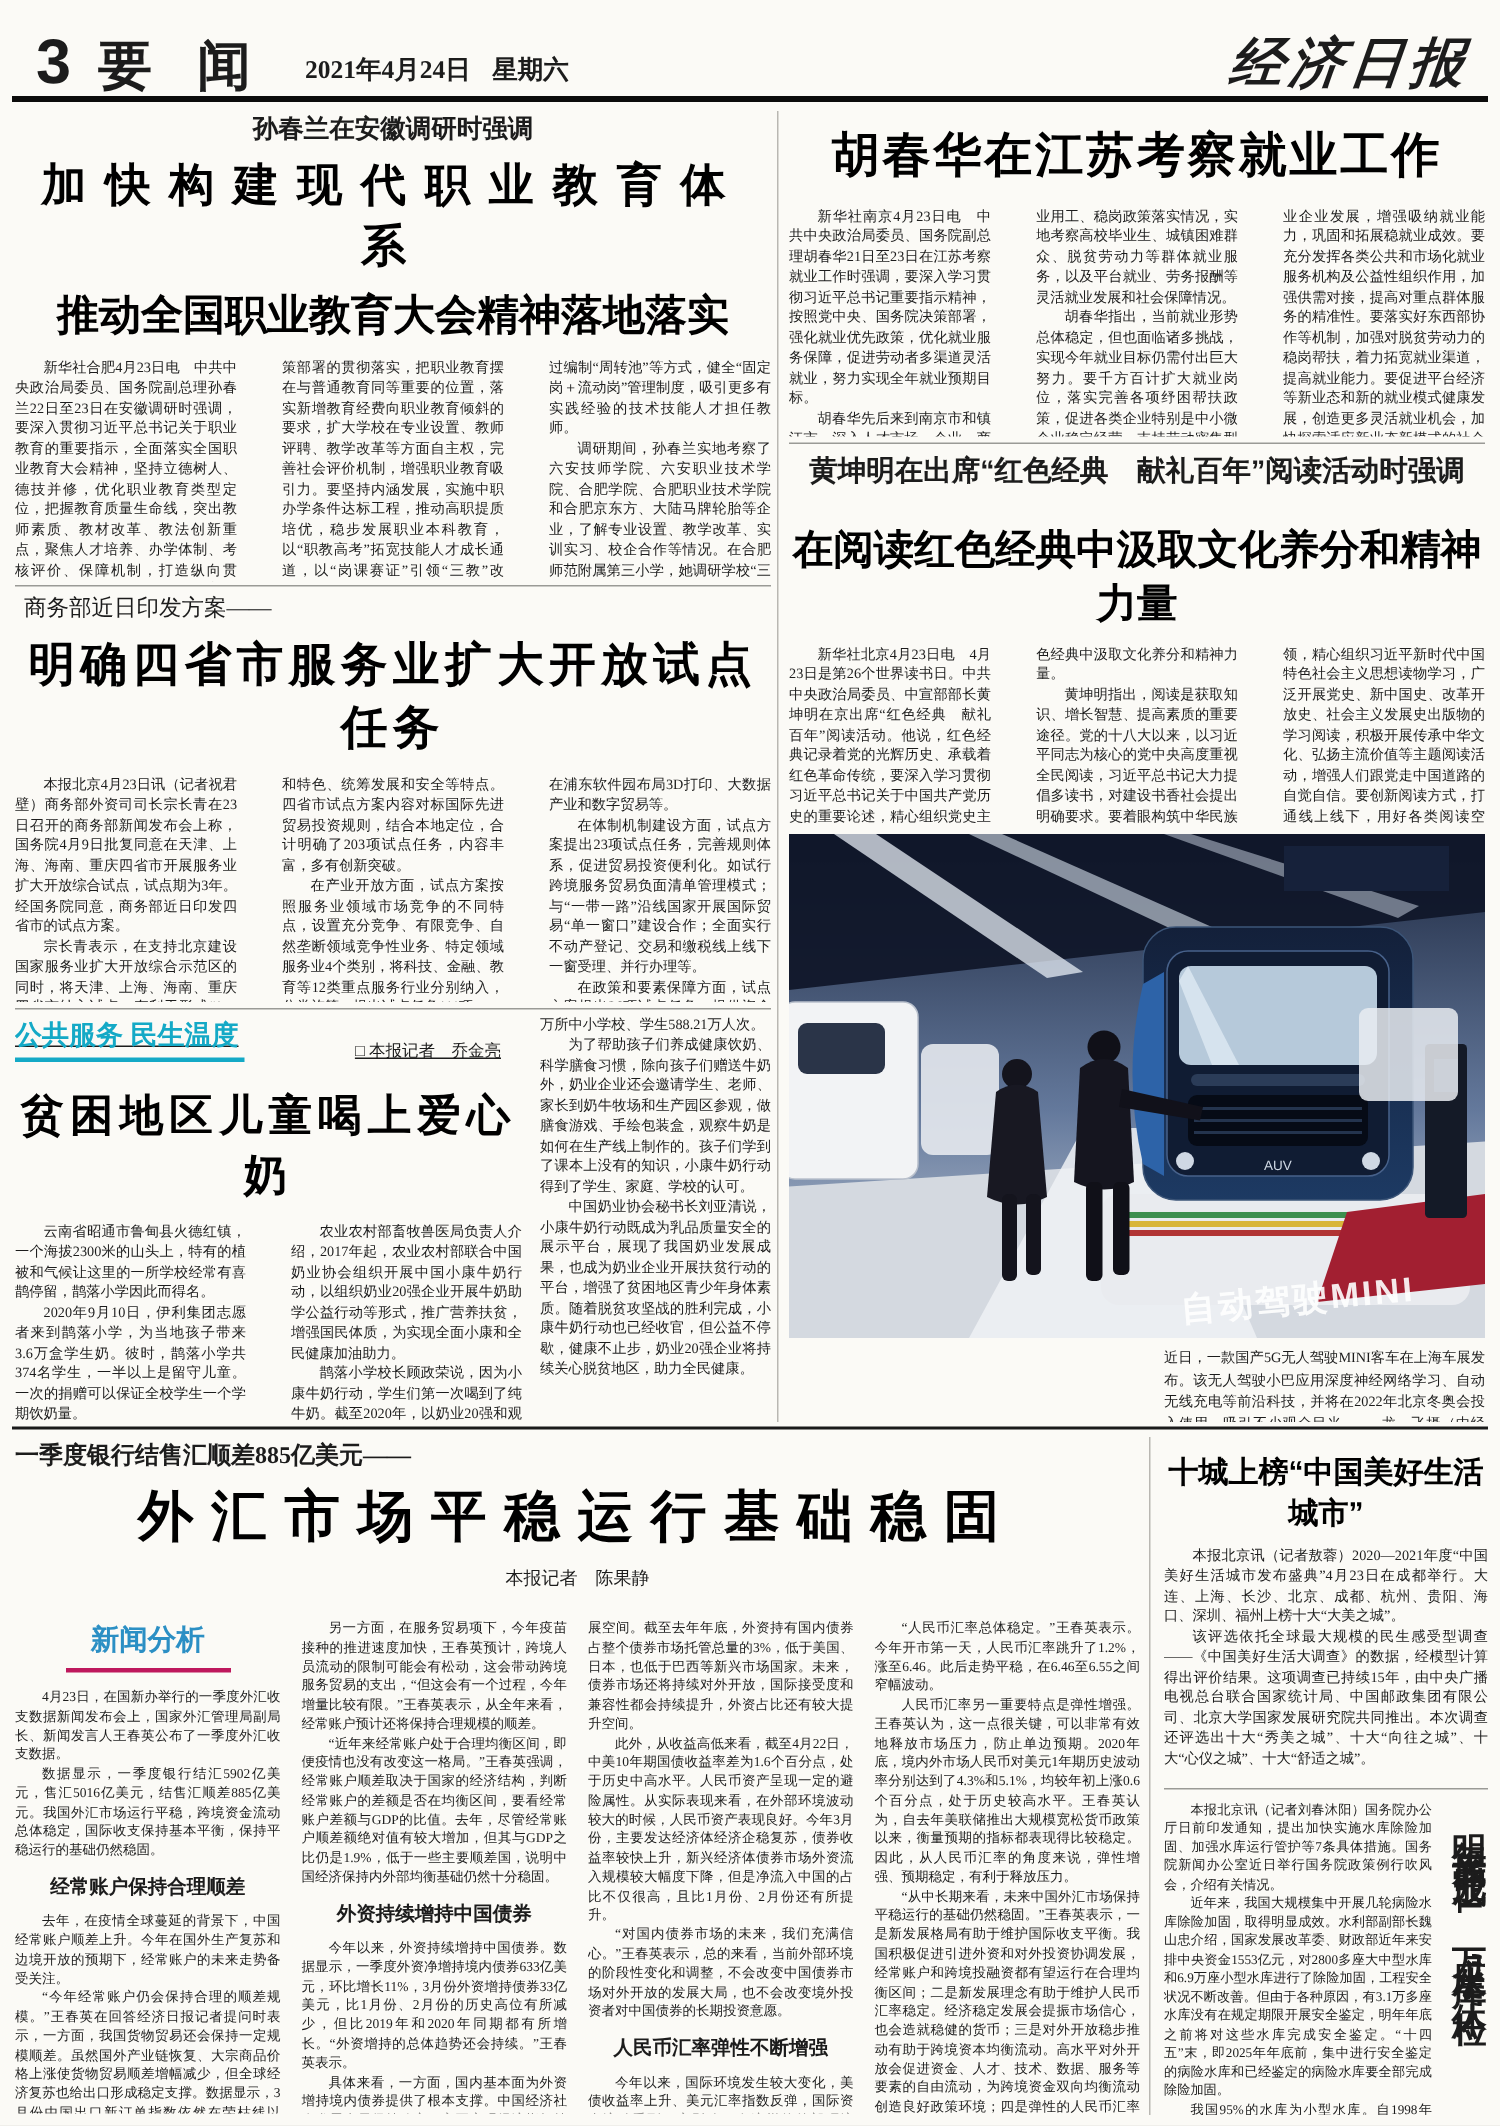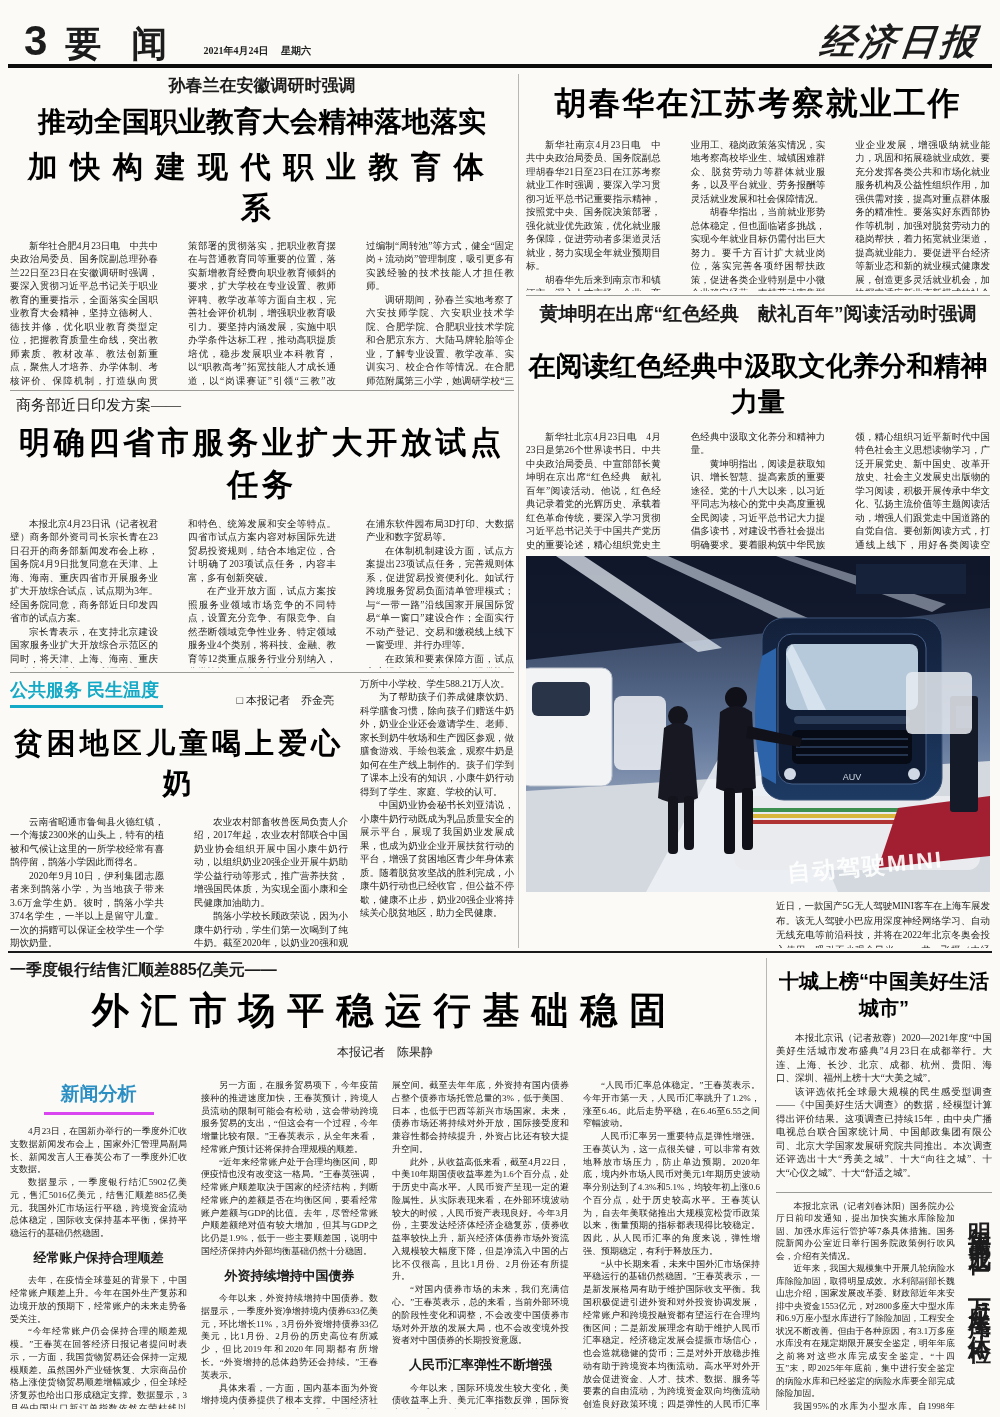--- a/index.html
+++ b/index.html
@@ -2,45 +2,45 @@
 <html><head>
 <meta charset="utf-8">
 <style>
   html,body{margin:0;padding:0;background:#e8e6e1;}
   .page{position:relative;width:1000px;height:1417px;margin:0 auto;background:#fbfaf6;
         font-family:"Liberation Serif","DejaVu Serif",serif;color:#1c1c1c;overflow:hidden;}
   
   .hdr{position:absolute;left:24px;top:12px;right:20px;height:50px;display:flex;align-items:flex-end;}
   .pagenum{font-family:"Liberation Sans","DejaVu Sans",sans-serif;font-weight:bold;font-size:42px;line-height:1;}
   .secname{font-family:"Liberation Sans","DejaVu Sans",sans-serif;font-weight:bold;font-size:36px;line-height:1;margin-left:18px;letter-spacing:10px;}
-  .dateline{font-size:10px;margin-left:26px;margin-bottom:4px;font-weight:bold;}
+  .dateline{font-size:17px;margin-left:26px;margin-bottom:4px;font-weight:bold;}
   .masthead{margin-left:auto;font-size:36px;font-weight:bold;font-style:italic;transform:skewX(-6deg);letter-spacing:4px;line-height:1;margin-bottom:2px;}
   .hdr-rule{position:absolute;left:8px;top:64px;width:984px;height:4px;background:#0c0c0c;}
   .rule{position:absolute;height:1px;background:#9a9a96;}
   .vrule{position:absolute;width:1px;background:#b9b7b2;}
   .thickrule{position:absolute;height:2px;background:#1a1a1a;}
   
   .art{position:absolute;overflow:hidden;}
   .kicker-c{font-family:"Liberation Sans",sans-serif;font-weight:bold;font-size:17px;text-align:center;}
   .kicker-l{font-size:15px;text-align:left;}
   .h-xl{font-family:"Liberation Sans","DejaVu Sans",sans-serif;font-weight:bold;text-align:center;margin:0;color:#000;}
   .body{display:flex;gap:30px;overflow:hidden;}
   .col{flex:1;min-width:0;font-size:9.5px;line-height:1.42;text-align:justify;overflow:hidden;}
   .col p,.colp p{margin:0;}
   .para{text-indent:2em;}
   .para.cont{text-indent:0;}
   .subhead{font-family:"Liberation Sans",sans-serif;font-size:13px;text-align:center;margin:9px 0 7px;}
   
-  .lblrow{display:flex;align-items:flex-end;}
+  .lblrow{display:flex;align-items:flex-end;text-decoration:underline;}
   .cyanlbl{font-family:"Liberation Sans",sans-serif;font-weight:bold;font-size:18px;color:#14a9c6;border-bottom:3px solid #14a9c6;padding:0 4px 3px 0;}
   .byline-sm{font-size:11px;margin-left:auto;margin-right:14px;}
   
   .analysis{display:block;width:110px;margin:2px auto 10px;text-align:center;
             font-family:"Liberation Sans",sans-serif;font-weight:bold;font-size:19px;color:#2b8fc4;
-            border-bottom:3px solid #d946ef;padding-bottom:4px;}
+            border-bottom:3px solid #be185d;padding-bottom:4px;}
   .byline-c{font-size:12px;text-align:center;margin:8px 0 18px;}
   
   .capline{display:flex;gap:10px;margin-top:7px;}
   .captitle{font-family:"Liberation Sans",sans-serif;font-weight:bold;font-size:20px;white-space:nowrap;align-self:flex-end;}
   .captext{font-size:9.5px;line-height:1.55;text-align:justify;flex:1;}
   
   .vtitle{writing-mode:vertical-rl;font-family:"Liberation Sans",sans-serif;font-weight:bold;
           font-size:23px;letter-spacing:5px;line-height:1.1;padding-top:4px;}
 </style>
 </head>
@@ -54,22 +54,22 @@
     <div class="dateline">
       <span>2021年4月24日</span>
       <span style="margin-left:10px;">星期六</span>
     </div>
     <div class="masthead">经济日报</div>
   </div>
   <div class="hdr-rule"></div>
 
   <section class="art" style="left:10px;top:74px;width:504px;height:314px;">
     <div class="kicker-c">孙春兰在安徽调研时强调</div>
+    <h1 class="h-xl" style="font-size:30px;margin-top:6px;letter-spacing:0.42em;">加快构建现代职业教育体系</h1>
     <h1 class="h-xl" style="font-size:28px;margin-top:6px;">推动全国职业教育大会精神落地落实</h1>
-    <h1 class="h-xl" style="font-size:30px;margin-top:6px;letter-spacing:0.42em;">加快构建现代职业教育体系</h1>
     <div class="body" style="margin-top:11px;height:200px;">
       <div class="col">
           <p class="para">新华社合肥4月23日电　中共中央政治局委员、国务院副总理孙春兰22日至23日在安徽调研时强调，要深入贯彻习近平总书记关于职业教育的重要指示，全面落实全国职业教育大会精神，坚持立德树人、德技并修，优化职业教育类型定位，把握教育质量生命线，突出教师素质、教材改革、教法创新重点，聚焦人才培养、办学体制、考核评价、保障机制，打造纵向贯通、横向融通的现代职业教育体系，为促进经济社会发展和提高国家竞争力提供有力人才和技能支撑。</p>
         </div>
       <div class="col">
           <p class="para cont">策部署的贯彻落实，把职业教育摆在与普通教育同等重要的位置，落实新增教育经费向职业教育倾斜的要求，扩大学校在专业设置、教师评聘、教学改革等方面自主权，完善社会评价机制，增强职业教育吸引力。要坚持内涵发展，实施中职办学条件达标工程，推动高职提质培优，稳步发展职业本科教育，以“职教高考”拓宽技能人才成长通道，以“岗课赛证”引领“三教”改革，建设一批高水平职业学校，实现产业、专业、就业一体。要健全多元办学格局，细化产教融合、校企合作激励政策，鼓励行业企业举办职业教育，只要符合职业院校办学标准，都要一视同仁、予以支持。要加强“双师型”教师队伍建设，打破学历和文凭限制，通</p>
         </div>
       <div class="col">
           <p class="para cont">过编制“周转池”等方式，健全“固定岗＋流动岗”管理制度，吸引更多有实践经验的技术技能人才担任教师。</p>
           <p class="para">调研期间，孙春兰实地考察了六安技师学院、六安职业技术学院、合肥学院、合肥职业技术学院和合肥京东方、大陆马牌轮胎等企业，了解专业设置、教学改革、实训实习、校企合作等情况。在合肥师范附属第三小学，她调研学校“三点半”课后服务情况，要求深入贯彻德智体美劳全面发展的教育方针，扎实推进减轻义务教育阶段学生作业负担和校外培训负担工作，提升课堂教学质量，创新课后服务机制，提供更多丰富多彩的素质教育，让孩子们快乐成长、全面发展，不断增强人民群众教育获得感。</p>
@@ -235,21 +235,21 @@
       <div class="captext">
         <span>近日，一款国产5G无人驾驶MINI客车在上海车展发布。该无人驾驶小巴应用深度神经网络学习、自动无线充电等前沿科技，并将在2022年北京冬奥会投入使用，吸引不少观众目光。</span>
         <span style="margin-left:14px;">龙　飞摄（中经视觉）</span>
       </div>
     </div>
   </section>
 
   <div class="thickrule" style="left:8px;top:951px;width:984px;"></div>
 
   <section class="art" style="left:10px;top:960px;width:750px;height:452px;">
-    <div class="kicker-l" style="font-family:Liberation Sans, sans-serif;font-weight:bold;font-size:16px;">一季度银行结售汇顺差885亿美元——</div>
+    <div class="kicker-l" style="font-family:Liberation Serif, serif;font-weight:bold;font-size:16px;">一季度银行结售汇顺差885亿美元——</div>
     <h1 class="h-xl" style="font-size:37px;margin-top:5px;letter-spacing:0.32em;">外汇市场平稳运行基础稳固</h1>
     <div class="byline-c">本报记者　陈果静</div>
     <div class="body" style="margin-top:8px;height:330px;gap:14px;">
       <div class="col" style="font-size:9px;">
         <span class="analysis">新闻分析</span>
         <div class="colp">
             <p class="para">4月23日，在国新办举行的一季度外汇收支数据新闻发布会上，国家外汇管理局副局长、新闻发言人王春英公布了一季度外汇收支数据。</p>
             <p class="para">数据显示，一季度银行结汇5902亿美元，售汇5016亿美元，结售汇顺差885亿美元。我国外汇市场运行平稳，跨境资金流动总体稳定，国际收支保持基本平衡，保持平稳运行的基础仍然稳固。</p>
             <h4 class="subhead">经常账户保持合理顺差</h4>
             <p class="para">去年，在疫情全球蔓延的背景下，中国经常账户顺差上升。今年在国外生产复苏和边境开放的预期下，经常账户的未来走势备受关注。</p>

